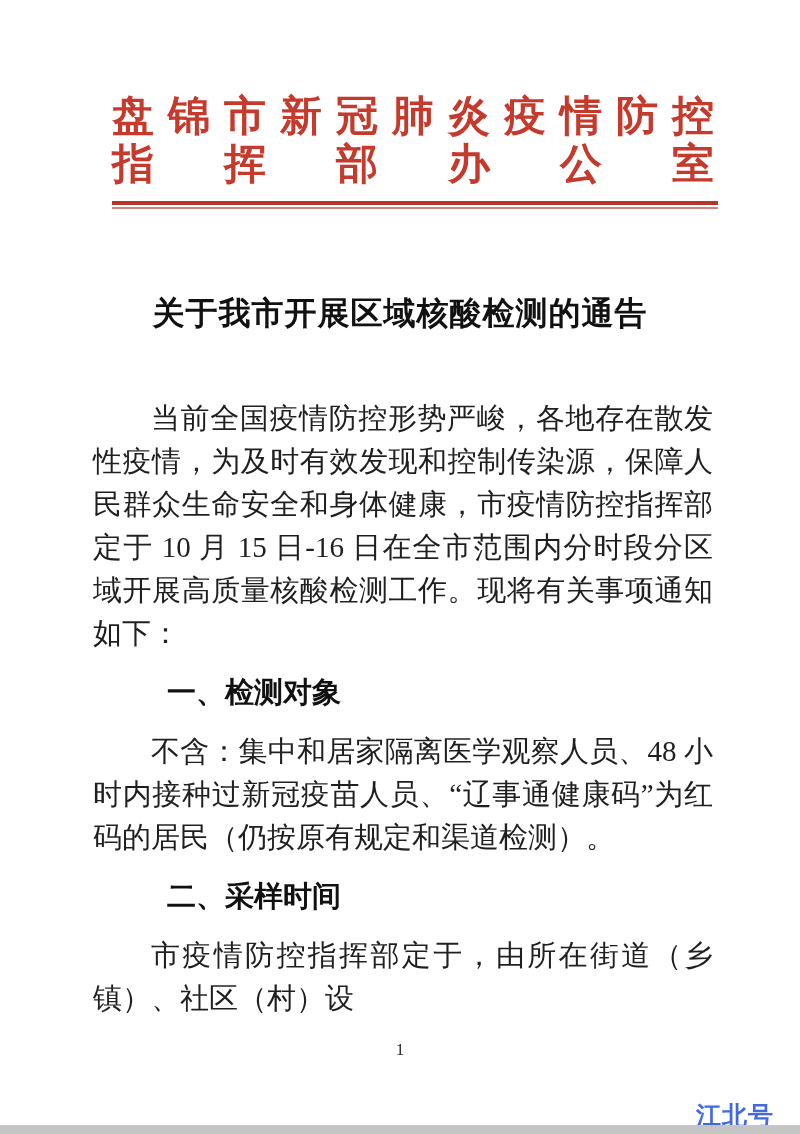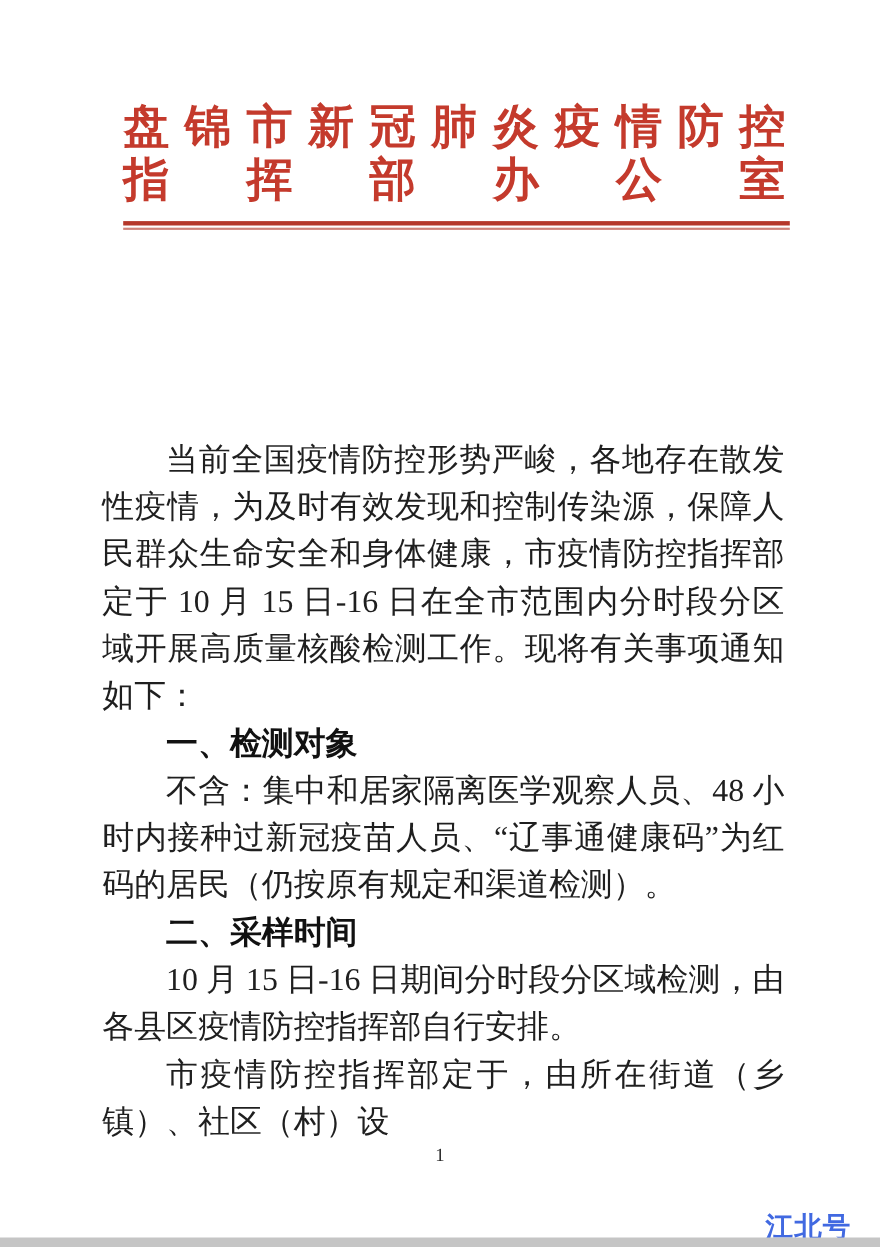--- a/index.html
+++ b/index.html
@@ -53,21 +53,21 @@
   }
   .doc-body p{
     margin:0;
     text-indent:2em;
   }
   .doc-body .section-heading{
     font-family:"Liberation Sans", sans-serif;
     font-weight:bold;
     color:#111111;
     text-indent:2em;
-    margin:0;
+    margin:16px;
   }
   
   .page-number{
     position:absolute;
     left:0;top:1040px;width:100%;
     text-align:center;
     font-size:17px;
     color:#2a2a2a;
   }
   .watermark{
@@ -113,27 +113,27 @@
         <span>室</span>
       </div>
   </div>
 
   <div class="red-rule">
     <div class="thick"></div>
     <div class="gap"></div>
     <div class="thin"></div>
   </div>
 
+  <div class="doc-title">关于我市开展区域核酸检测的通告</div>
 
   <div class="doc-body">
     <p>当前全国疫情防控形势严峻，各地存在散发性疫情，为及时有效发现和控制传染源，保障人民群众生命安全和身体健康，市疫情防控指挥部定于 10 月 15 日-16 日在全市范围内分时段分区域开展高质量核酸检测工作。现将有关事项通知如下：</p>
     <p class="section-heading">一、检测对象</p>
     <p>不含：集中和居家隔离医学观察人员、48 小时内接种过新冠疫苗人员、“辽事通健康码”为红码的居民（仍按原有规定和渠道检测）。</p>
     <p class="section-heading">二、采样时间</p>
-    <p>10 月 15 日-16 日期间分时段分区域检测，由各县区疫情防控指挥部自行安排。</p>
     <p>市疫情防控指挥部定于，由所在街道（乡镇）、社区（村）设</p>
   </div>
 
   <div class="page-number">1</div>
 
   <div class="watermark">江北号</div>
 
   <div class="bottom-strip"></div>
 
 </div>

